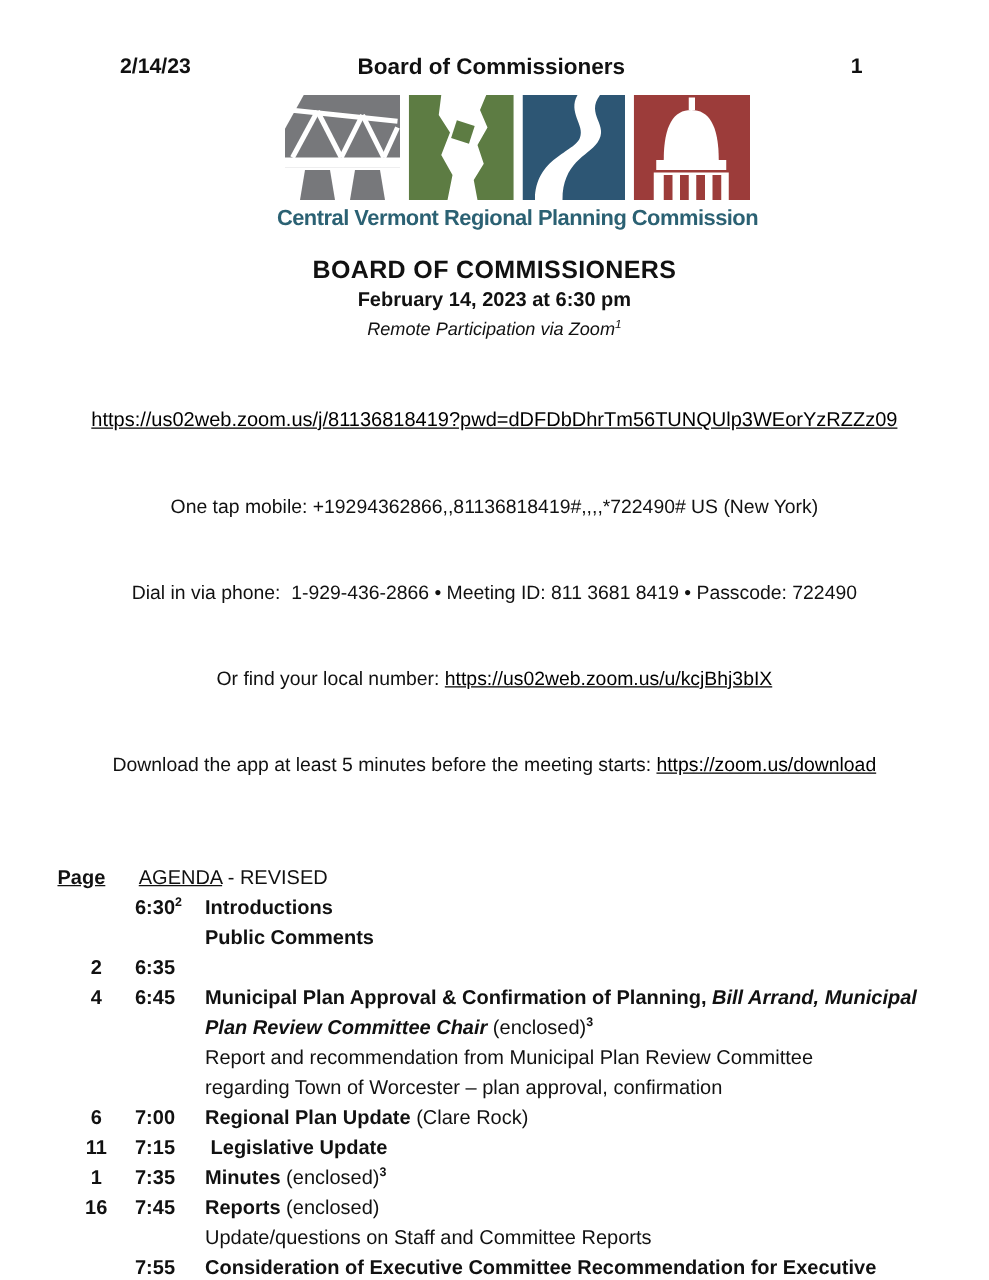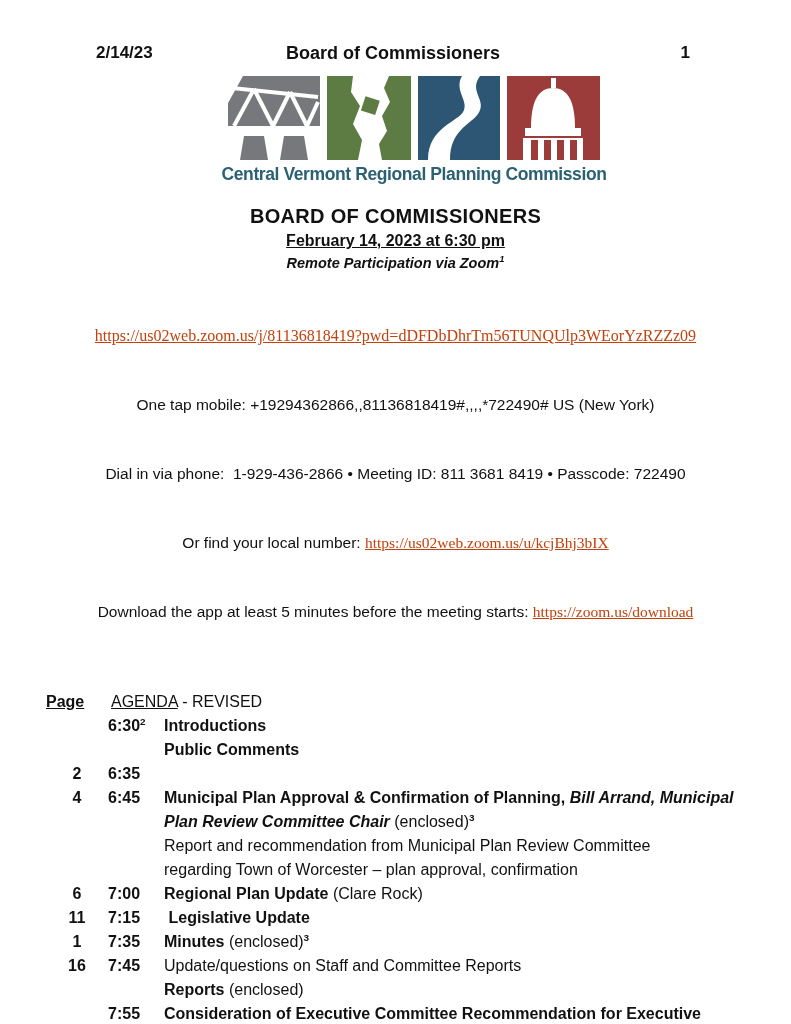--- a/index.html
+++ b/index.html
@@ -15,28 +15,28 @@
 
   
   .logo-block { margin-top:12px; text-align:center;padding-left:37px; }
   .logo-panels { display:flex; justify-content:center; gap:7px; height:84px; }
   .logo-panels svg { display:block; height:84px; }
   .logo-wordmark { margin-top:4px; font-size:17.5px; font-weight:bold; letter-spacing:-0.4px; color:#2b6173; }
 
   
   .title-block { margin-top:20px; text-align:center; }
   .meeting-title { font-size:20px; font-weight:bold; letter-spacing:0.3px; }
-  .meeting-datetime { font-size:16px; font-weight:bold; margin-top:4px;text-decoration:underline; }
-  .remote-note { font-size:14.5px; font-weight:bold; font-style:italic; margin-top:3px; }
+  .meeting-datetime { font-size:16px; font-weight:bold; margin-top:4px; }
+  .remote-note { font-size:14.5px; font-weight:normal; font-style:italic; margin-top:3px; }
   .remote-note sup { font-size:0.65em; }
 
   
   .zoom-lines { margin-top:7px; text-align:center; font-size:15.5px; line-height:23px; white-space:pre-wrap; }
   .link-line { font-size:16px; }
-  .link { color:#c2410c; text-decoration:underline; cursor:pointer;font-family:Liberation Serif, serif; }
+  .link { color:#000000; text-decoration:underline; cursor:pointer; }
 
   
   .agenda { margin-top:21px; padding-left:40px; font-size:16px; line-height:24px; }
   .agenda-head { display:flex; }
   .agenda-head .hp { width:62px; font-weight:bold; text-decoration:underline; }
   .agenda-head .ht { margin-left:3px; font-weight:normal; white-space:pre-wrap; }
   .agenda-head .ht .u { text-decoration:underline; }
   .agenda-row { display:grid; grid-template-columns:62px 56px 1fr; }
   .col-page { text-align:center; font-weight:bold; }
   .col-time { font-weight:bold; }
@@ -170,22 +170,22 @@
           <div class="col-page">1</div>
           <div class="col-time">7:35</div>
           <div class="col-body">
             <div class="agenda-line"><span class="seg-b">Minutes</span><span class="seg-r"> (enclosed)</span><sup class="seg-sup">3</sup></div>
           </div>
         </div>
         <div class="agenda-row">
           <div class="col-page">16</div>
           <div class="col-time">7:45</div>
           <div class="col-body">
+            <div class="agenda-line"><span class="seg-b">Reports</span><span class="seg-r"> (enclosed)</span></div>
             <div class="agenda-line"><span class="seg-r">Update/questions on Staff and Committee Reports</span></div>
-            <div class="agenda-line"><span class="seg-b">Reports</span><span class="seg-r"> (enclosed)</span></div>
           </div>
         </div>
         <div class="agenda-row">
           <div class="col-page"></div>
           <div class="col-time">7:55</div>
           <div class="col-body">
             <div class="agenda-line"><span class="seg-b">Consideration of Executive Committee Recommendation for Executive</span></div>
           </div>
         </div>
       </div>

